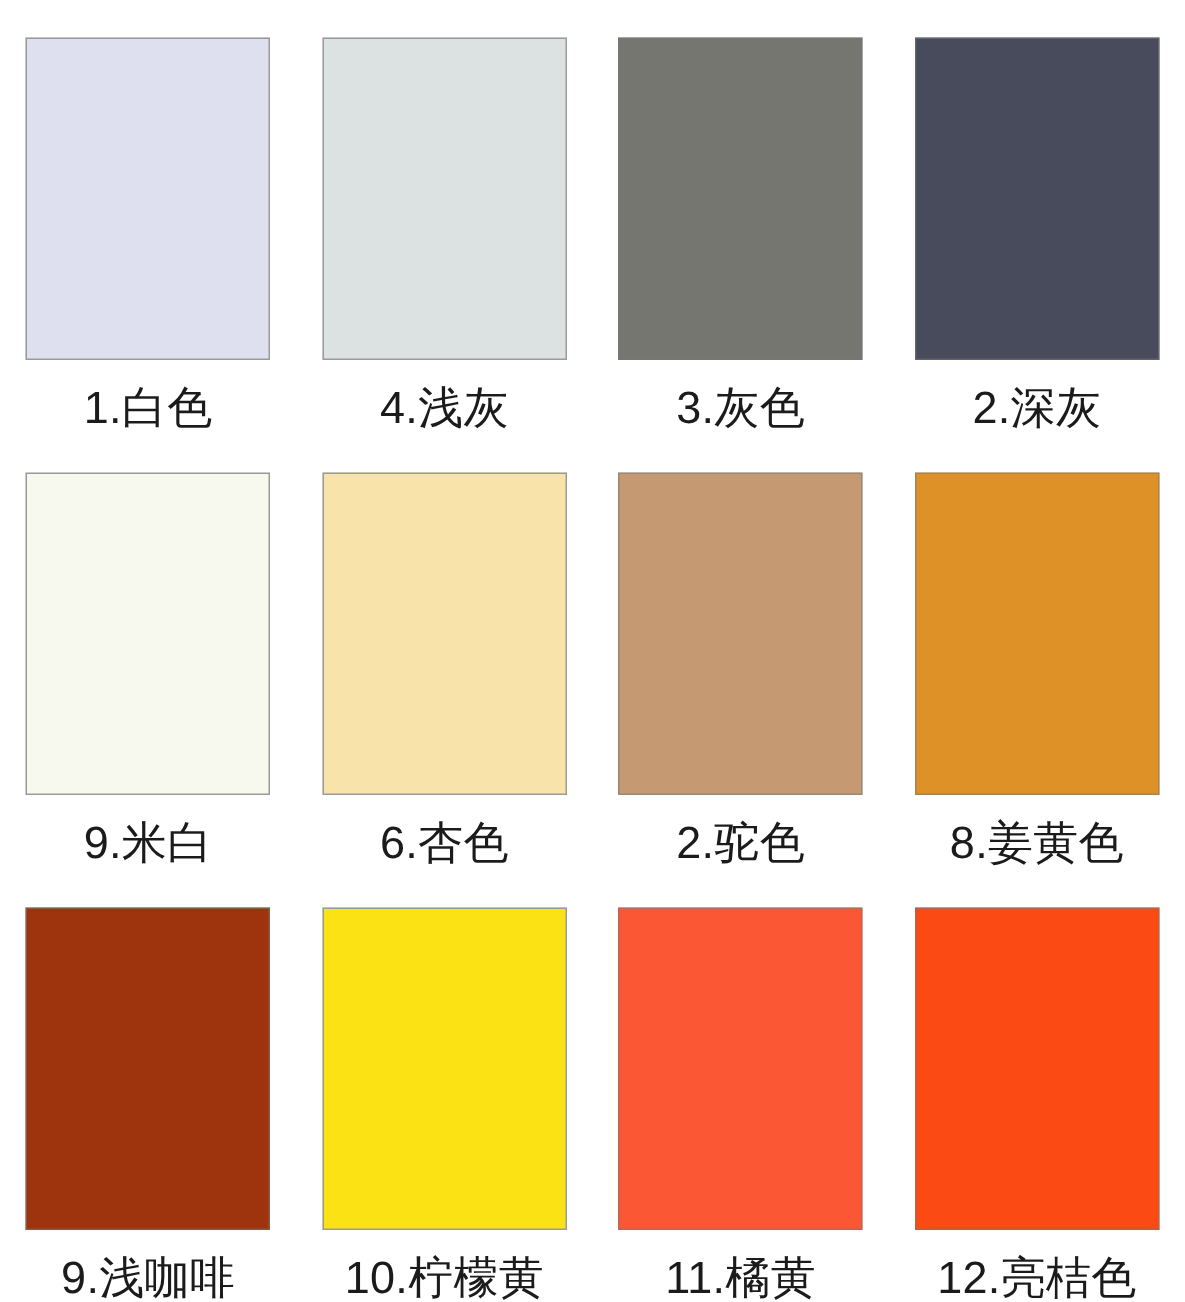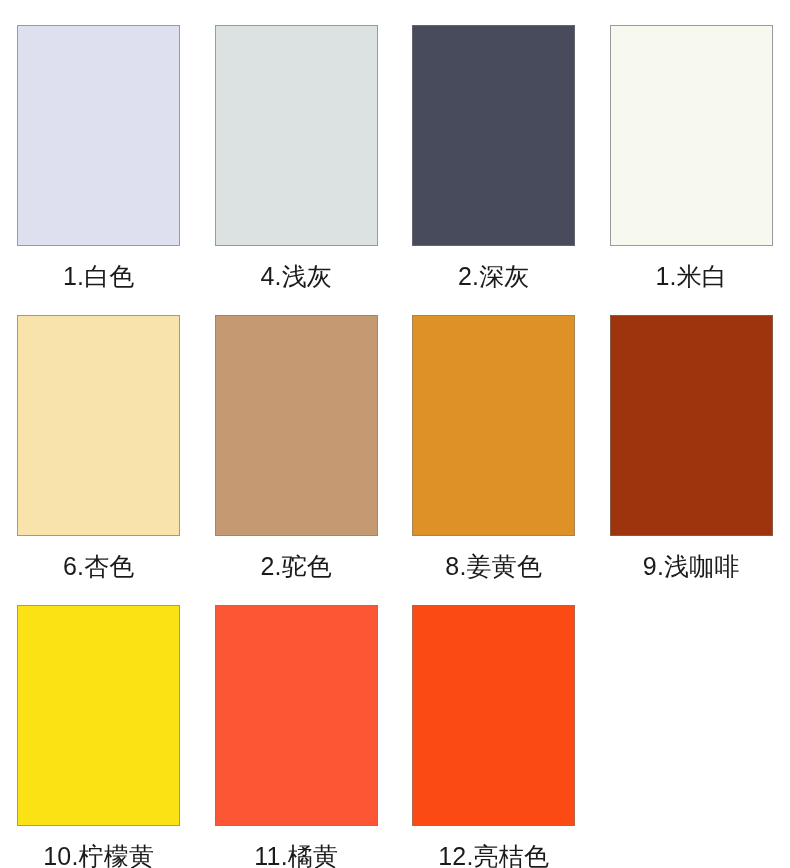--- a/index.html
+++ b/index.html
@@ -39,47 +39,51 @@
     border: 1px solid #9a9a9a;
   }
 
   
   .swatch-chip.dark-edge {
     border-color: rgba(120, 120, 120, 0.55);
   }
 
   .swatch-label {
     margin-top: 16px;
-    font-size: 25px;
+    font-size: 30px;
     line-height: 1.12;
     color: #1b1b1b;
     letter-spacing: 0.2px;
     white-space: nowrap;
     text-align: center;
   }
 </style>
 </head>
 <body>
 
 <div id="swatch-grid">
     <div class="swatch-cell">
       <div class="swatch-chip" style="background-color: rgb(222, 224, 239);"></div>
       <div class="swatch-label">1.白色</div>
     </div>
     <div class="swatch-cell">
       <div class="swatch-chip" style="background-color: rgb(220, 226, 225);"></div>
       <div class="swatch-label">4.浅灰</div>
     </div>
     <div class="swatch-cell">
+      <div class="swatch-chip dark-edge" style="background-color: rgb(117, 118, 111);"></div>
+      <div class="swatch-label">3.灰色</div>
+    </div>
+    <div class="swatch-cell">
       <div class="swatch-chip dark-edge" style="background-color: rgb(71, 75, 91);"></div>
       <div class="swatch-label">2.深灰</div>
     </div>
     <div class="swatch-cell">
       <div class="swatch-chip" style="background-color: rgb(248, 249, 238);"></div>
-      <div class="swatch-label">1.米白</div>
+      <div class="swatch-label">9.米白</div>
     </div>
     <div class="swatch-cell">
       <div class="swatch-chip" style="background-color: rgb(248, 227, 170);"></div>
       <div class="swatch-label">6.杏色</div>
     </div>
     <div class="swatch-cell">
       <div class="swatch-chip dark-edge" style="background-color: rgb(197, 154, 114);"></div>
       <div class="swatch-label">2.驼色</div>
     </div>
     <div class="swatch-cell">

